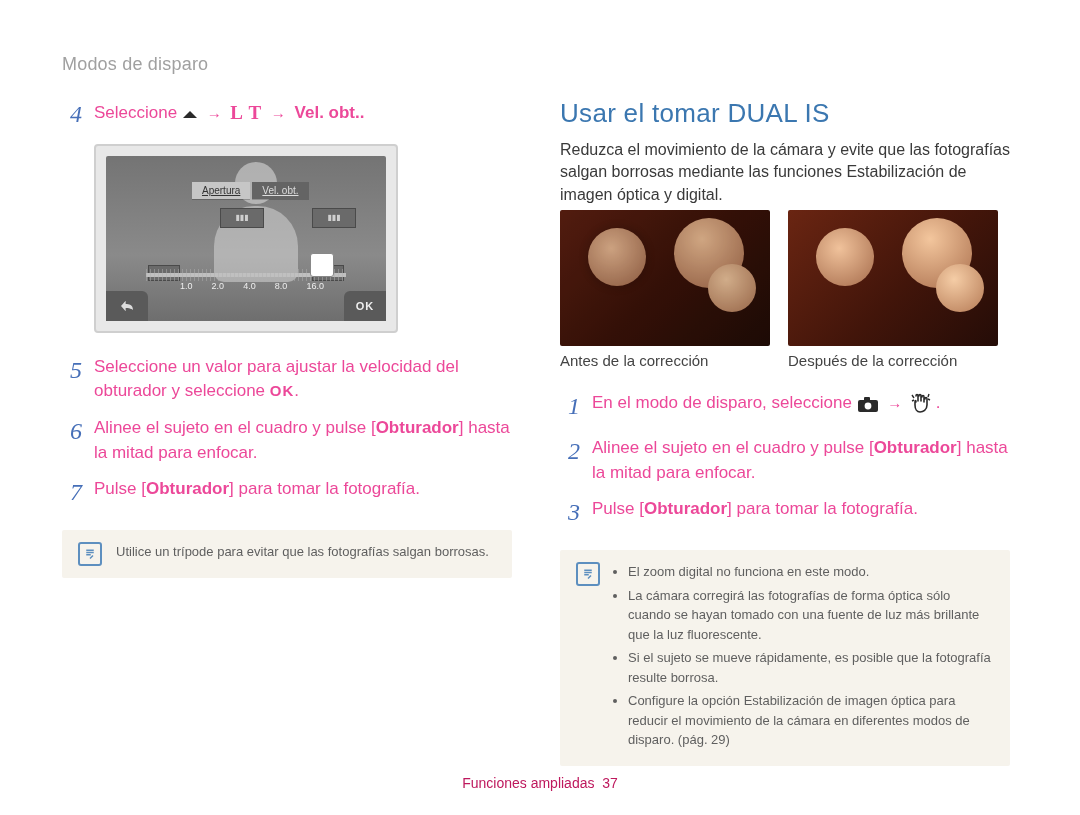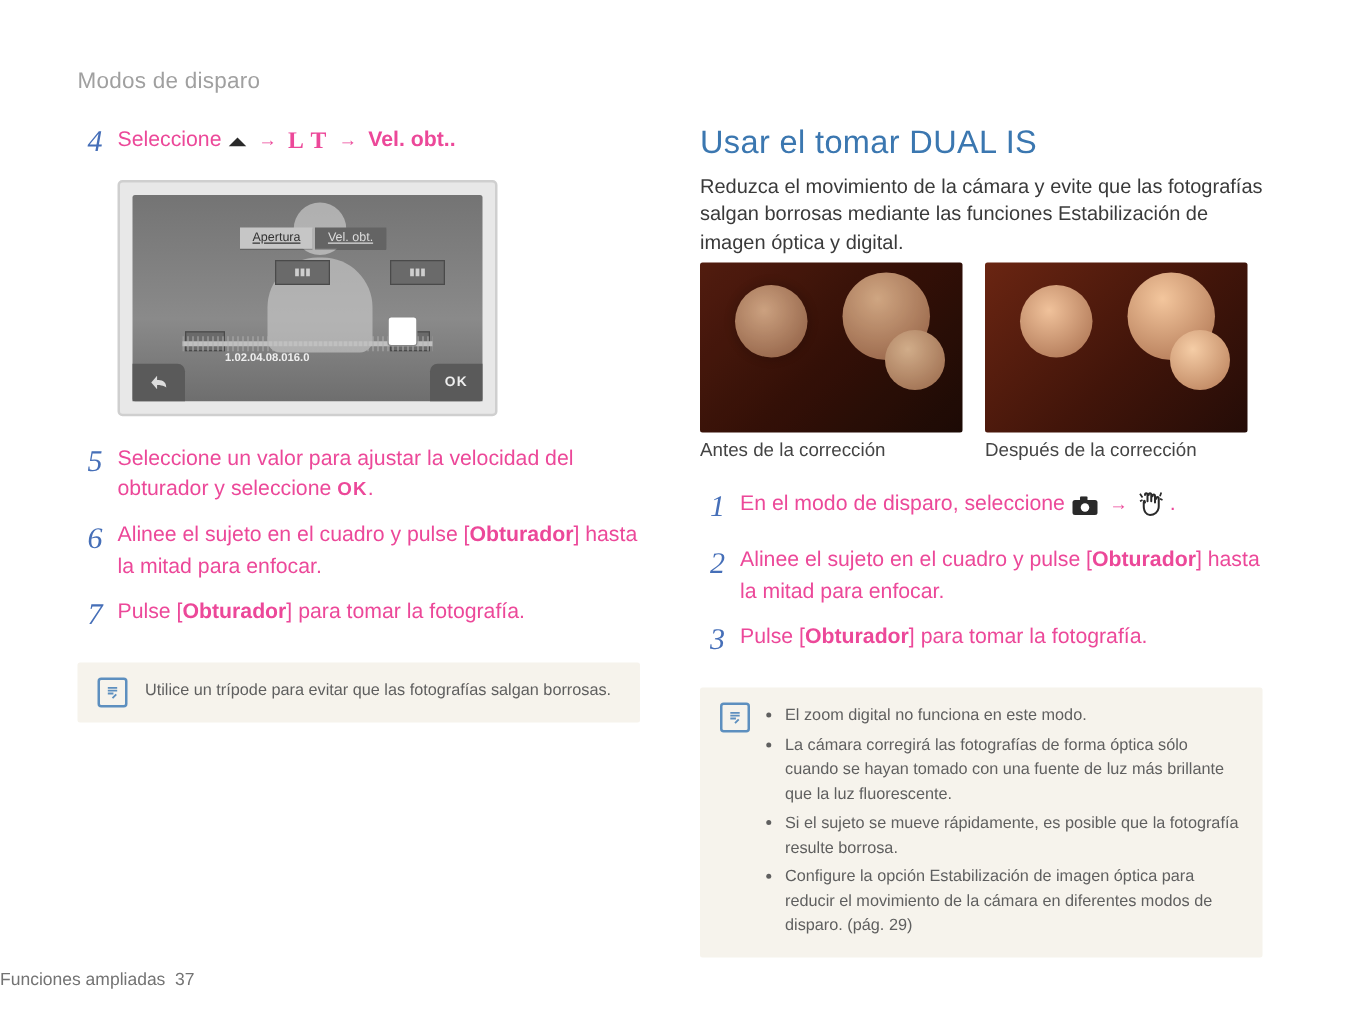--- a/index.html
+++ b/index.html
@@ -59,21 +59,21 @@
   .tab.sel{background:#646464;color:#ddd}
   .ind{position:absolute;top:52px;display:flex;gap:48px;left:114px}
   .ibox{width:42px;height:18px;background:#6a6a6a;border:1px solid #4a4a4a;color:#cfcfcf;font-size:8px;display:flex;align-items:center;justify-content:center}
   .slider{
     position:absolute;left:40px;right:40px;bottom:44px;height:4px;
     background:#c0c0c0;
   }
   .slider:before{content:"";position:absolute;left:0;right:0;top:-4px;bottom:-4px;
     background:repeating-linear-gradient(90deg,#b0b0b0 0,#b0b0b0 1px,transparent 1px,transparent 4px);
     opacity:.5}
-  .ticks{position:absolute;bottom:30px;left:74px;right:62px;display:flex;color:#eee;font-size:9px;font-weight:700}
+  .ticks{position:absolute;bottom:30px;left:74px;right:62px;display:flex;justify-content:space-between;color:#eee;font-size:9px;font-weight:400}
   .lbox,.rbox{
     position:absolute;bottom:40px;width:30px;height:14px;background:#6a6a6a;border:1px solid #4a4a4a
   }
   .lbox{left:42px}.rbox{right:42px}
   .marker{position:absolute;bottom:44px;left:204px;width:22px;height:22px;background:#fff;border:1px solid #888;border-radius:3px}
   .back,.ok{
     position:absolute;bottom:0;width:42px;height:30px;
     background:#5a5a5a;display:flex;align-items:center;justify-content:center;
   }
   .back{left:0;border-top-right-radius:6px}
@@ -119,21 +119,21 @@
   
   .mini{display:inline-block;vertical-align:-3px}
   .chev{width:16px;height:12px}
   .lt{font-family:Georgia,serif;font-weight:700;font-size:19px;letter-spacing:1px;vertical-align:-1px}
   .arr{font-size:15px;margin:0 4px}
   .okglyph{font-weight:700;font-size:15px;letter-spacing:1px}
   .cam,.hand{display:inline-block;vertical-align:-5px}
 
   .footer{
     position:absolute;bottom:24px;left:0;right:0;
-    font-size:14px;color:#737373;font-weight:300;
+    text-align:center;font-size:14px;color:#be185d;font-weight:300;
   }
 </style>
 </head>
 <body>
 
 <div class="page">
 
   <div class="col">
     <div class="breadcrumb">Modos de disparo</div>
 

